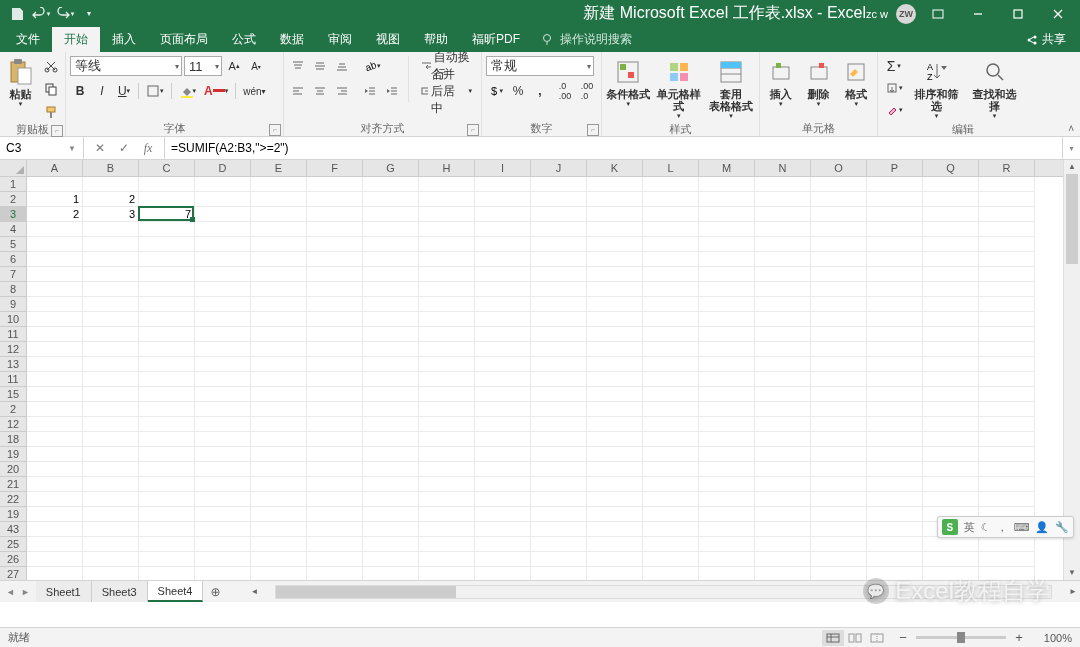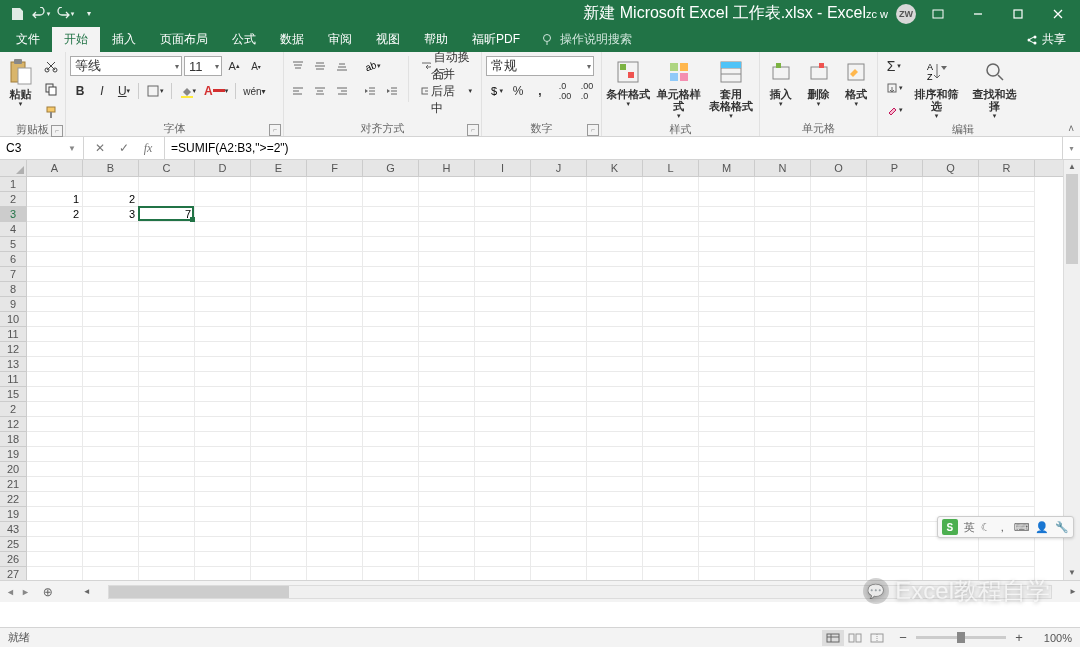--- a/index.html
+++ b/index.html
@@ -1130,20 +1130,25 @@
     <div class="thumb"></div>
     <div class="arr" style="bottom:0">▼</div>
   </div>
 </div>
 
 <div class="sheetbar">
   <div class="snav">
     <span>◄</span>
     <span>►</span>
   </div>
+  <div class="stabs" id="stabs">
+      <div class="stab">Sheet1</div>
+      <div class="stab">Sheet3</div>
+      <div class="stab active">Sheet4</div>
+    </div>
   <div class="addsheet">⊕</div>
   <div class="hscroll">
     <span class="harr">◄</span>
     <div class="htrack">
         <div class="hthumb"></div>
       </div>
     <span class="harr">►</span>
   </div>
 </div>
 

